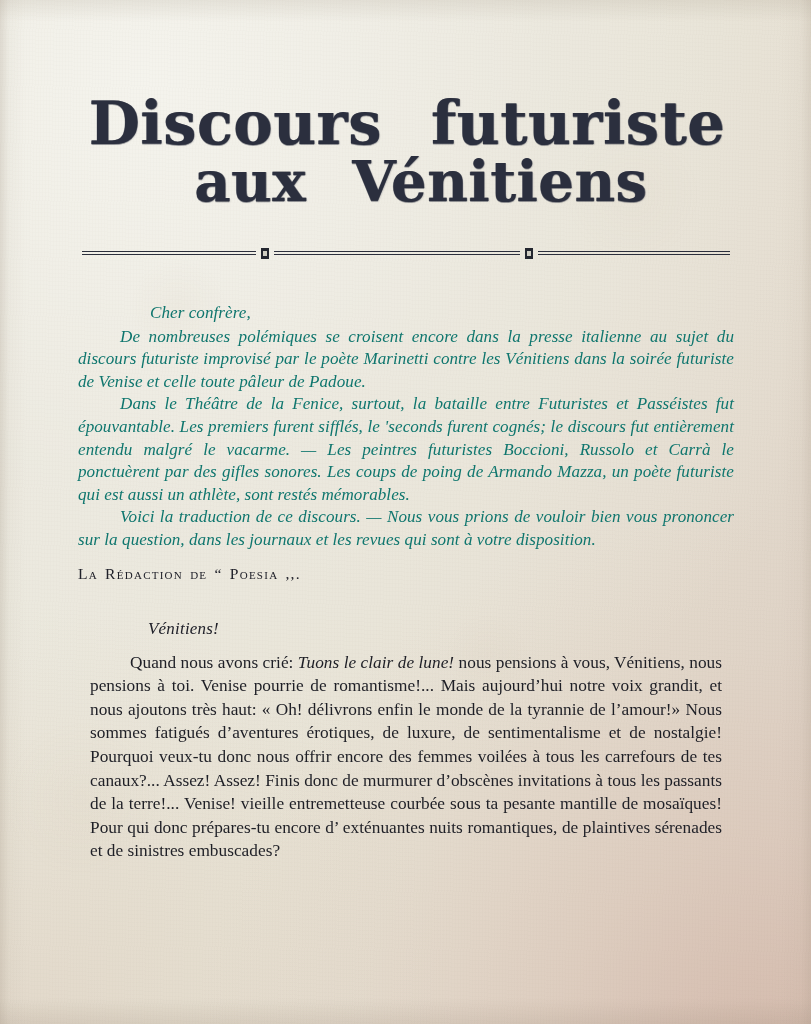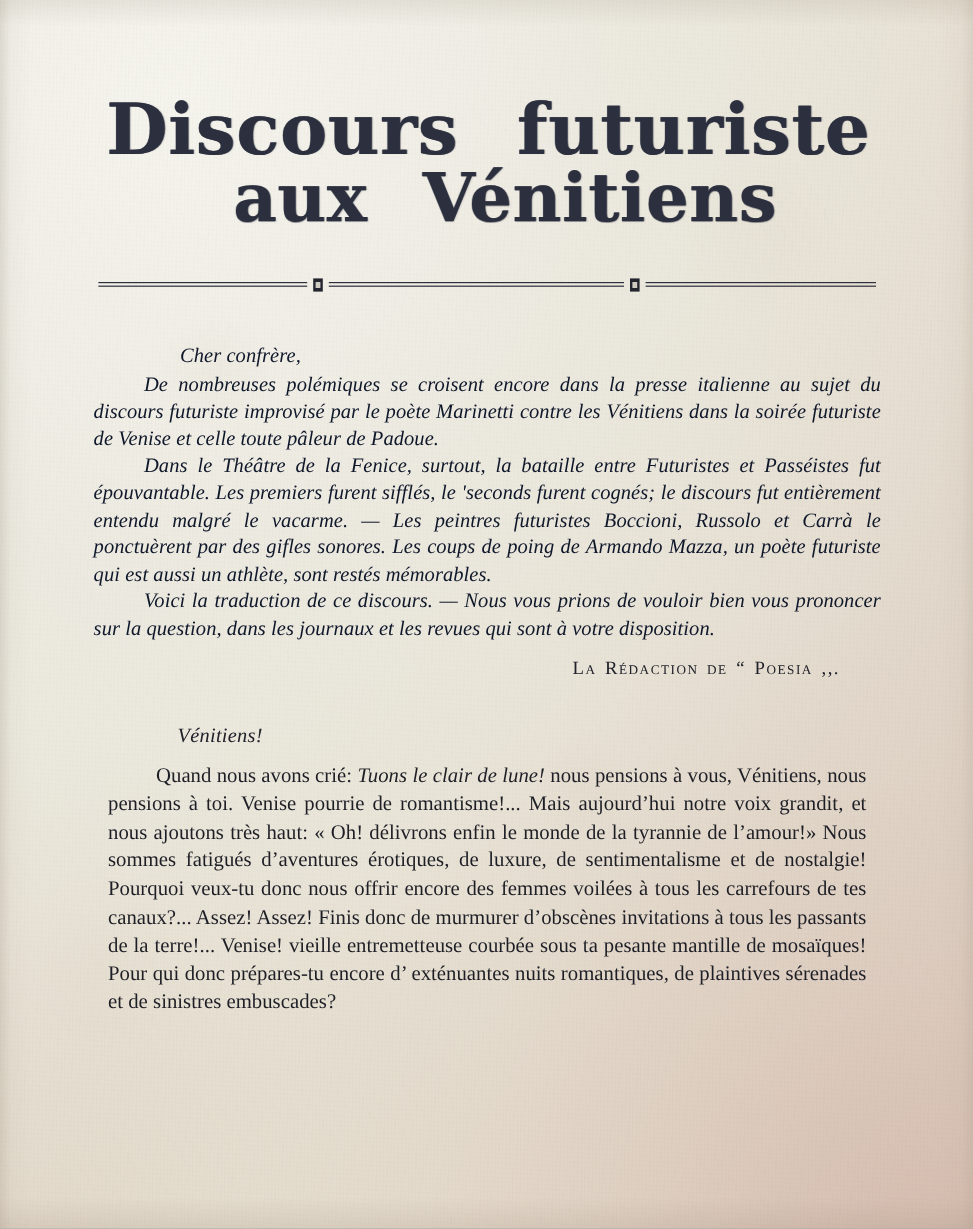--- a/index.html
+++ b/index.html
@@ -83,21 +83,21 @@
       radial-gradient(circle 70px at 22% 30%, rgba(196,178,150,0.13), rgba(0,0,0,0) 70%),
       radial-gradient(circle 95px at 78% 19%, rgba(199,182,156,0.10), rgba(0,0,0,0) 72%),
       radial-gradient(circle 60px at 60% 64%, rgba(190,172,148,0.09), rgba(0,0,0,0) 70%),
       radial-gradient(circle 110px at 10% 78%, rgba(196,176,152,0.10), rgba(0,0,0,0) 72%);
   }
 
   
   #content {
     position: absolute;
     left: 78px;
-    top: 0;
+    top: 16px;
     width: 656px;
     height: 787px;
   }
 
   
   .masthead {
     padding-top: 78px;
   }
   .title-line {
     text-align: center;
@@ -171,34 +171,33 @@
   }
 
   
   .intro {
     margin-top: 42px;
     font-style: italic;
     font-size: 17.1px;
     line-height: 22.6px;
     text-align: justify;
     letter-spacing: 0.05px;
-    color: #0f172a;
+    color: #0f766e;
   }
   .intro p {
     margin: 0;
     text-indent: 42px;
   }
   .intro p.salutation {
     text-indent: 72px;
     margin-bottom: 1px;
   }
 
   .signature {
     margin-top: 13px;
-    text-align: right;
     padding-right: 34px;
     font-size: 15.6px;
     font-variant: small-caps;
     letter-spacing: 1.25px;
     word-spacing: 2px;
     color: #20212a;
     font-style: normal;
   }
 
   

